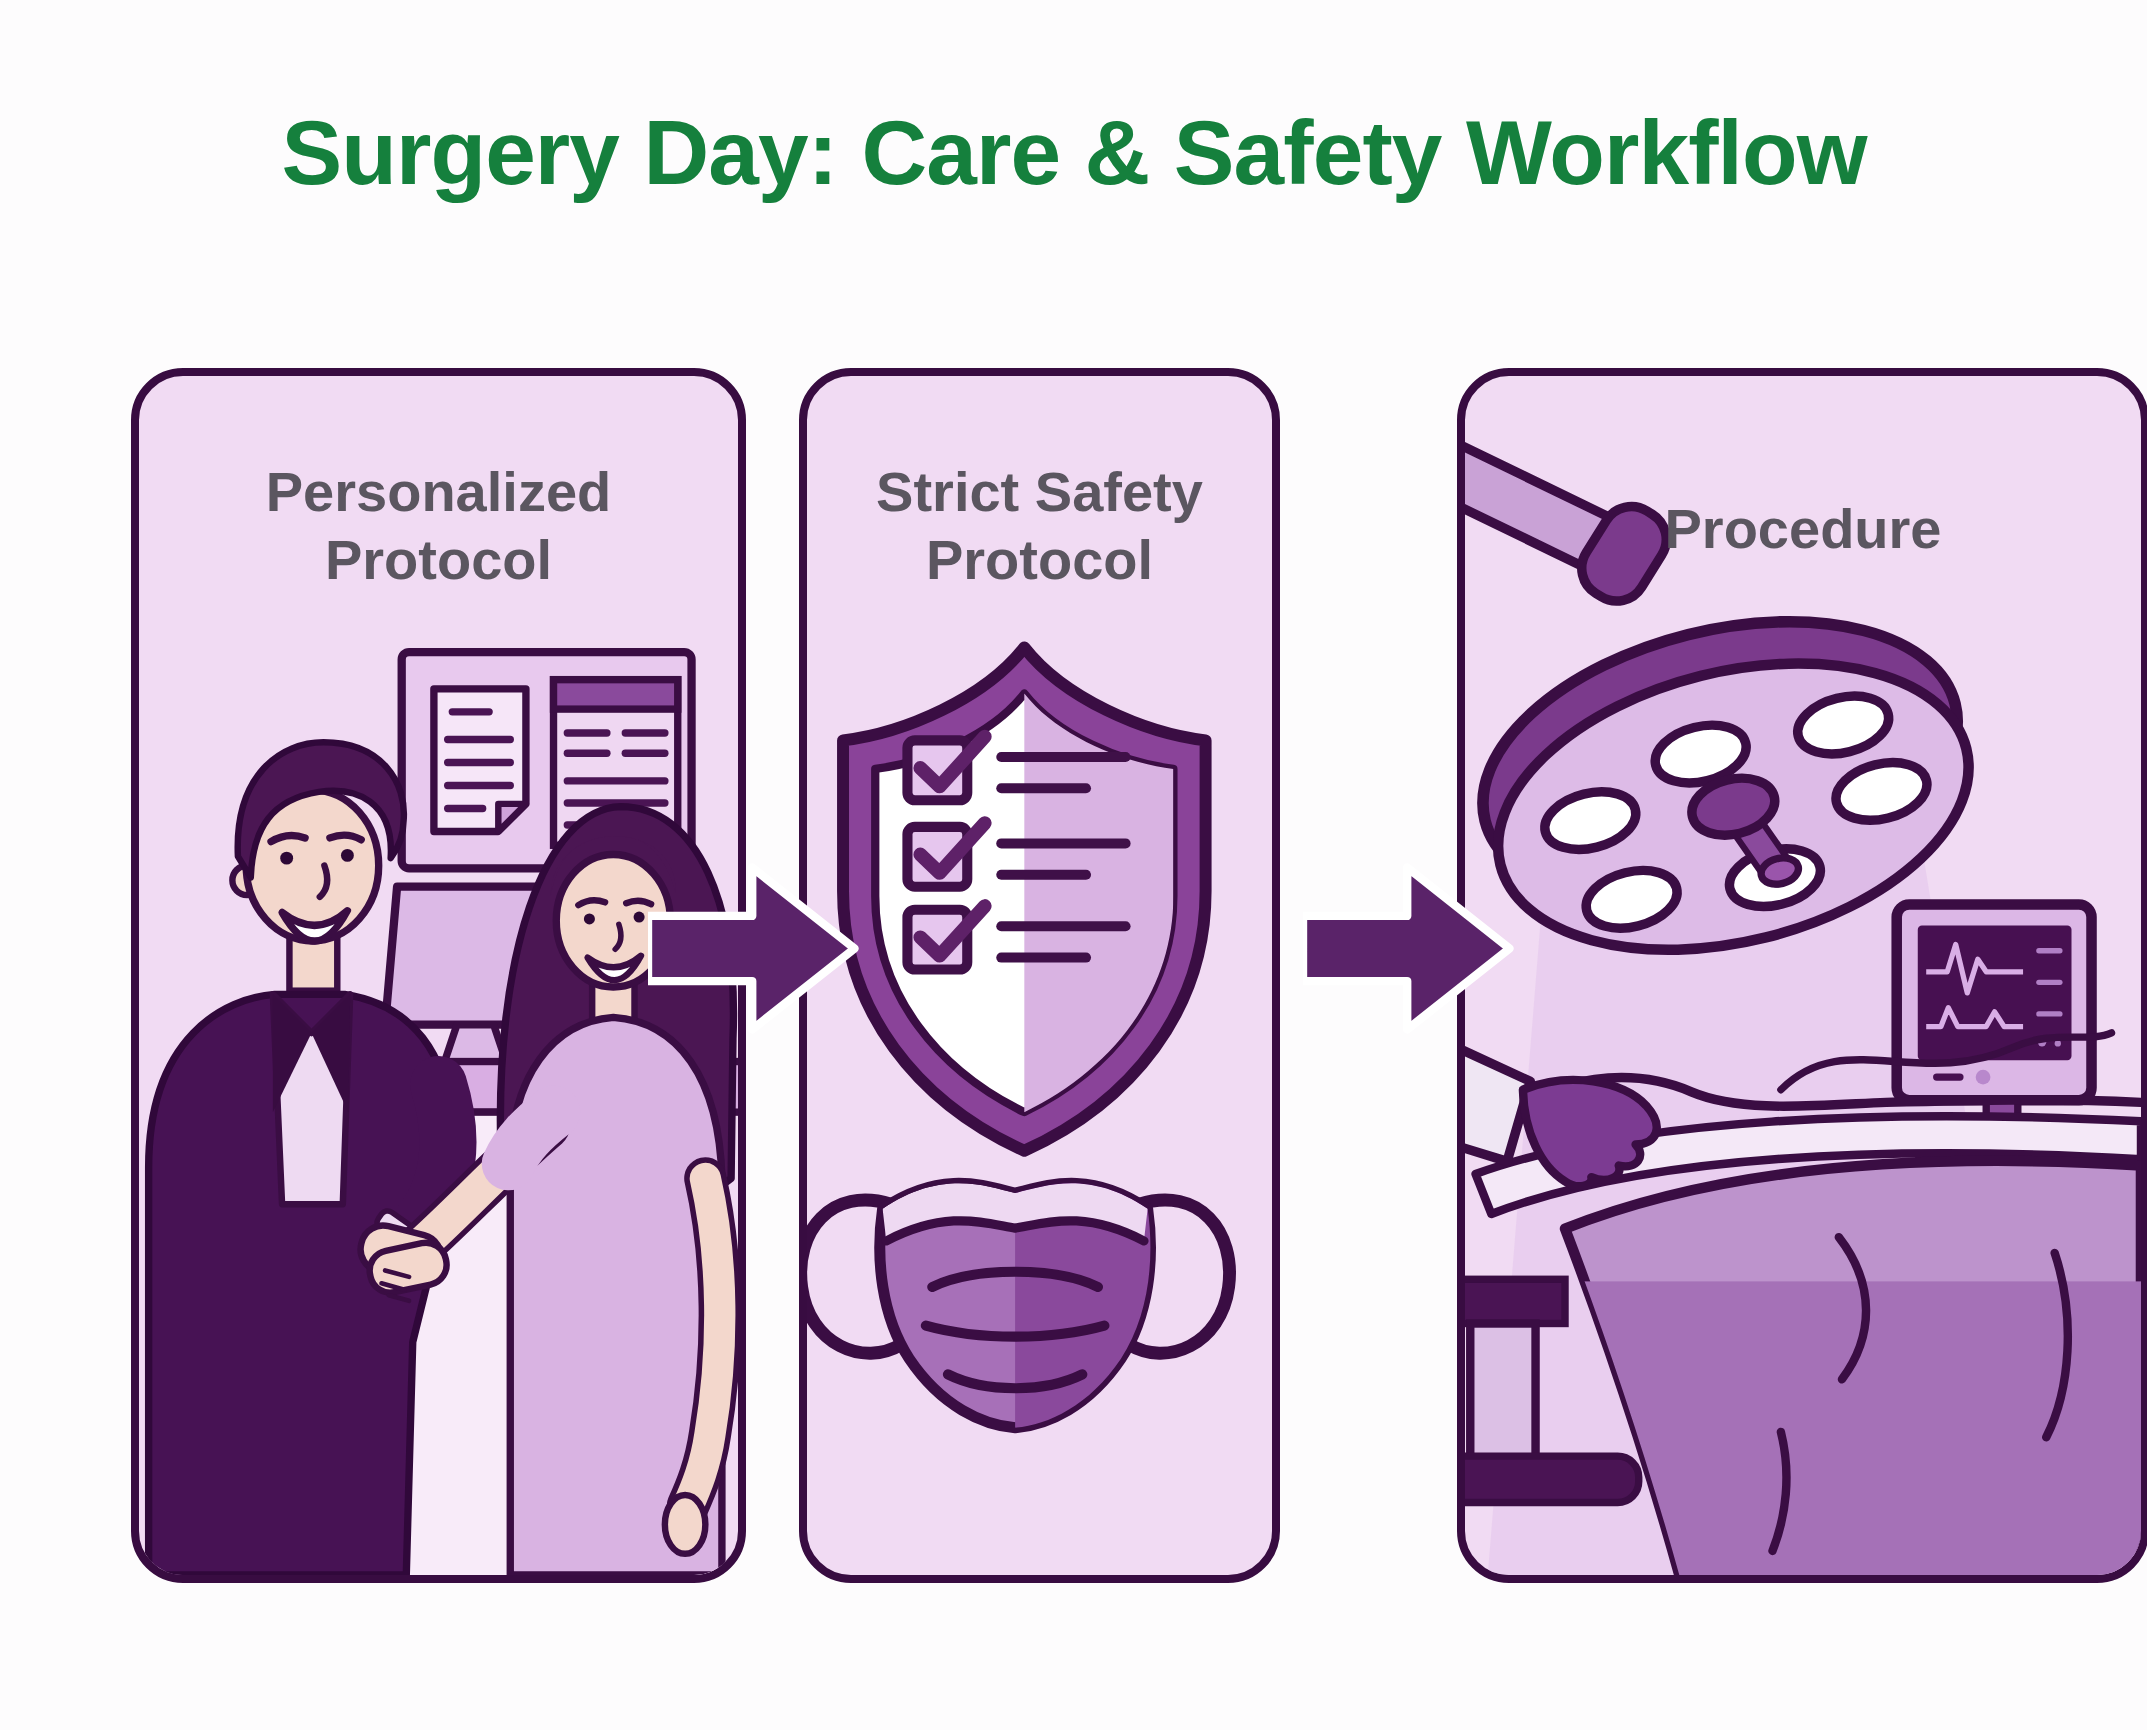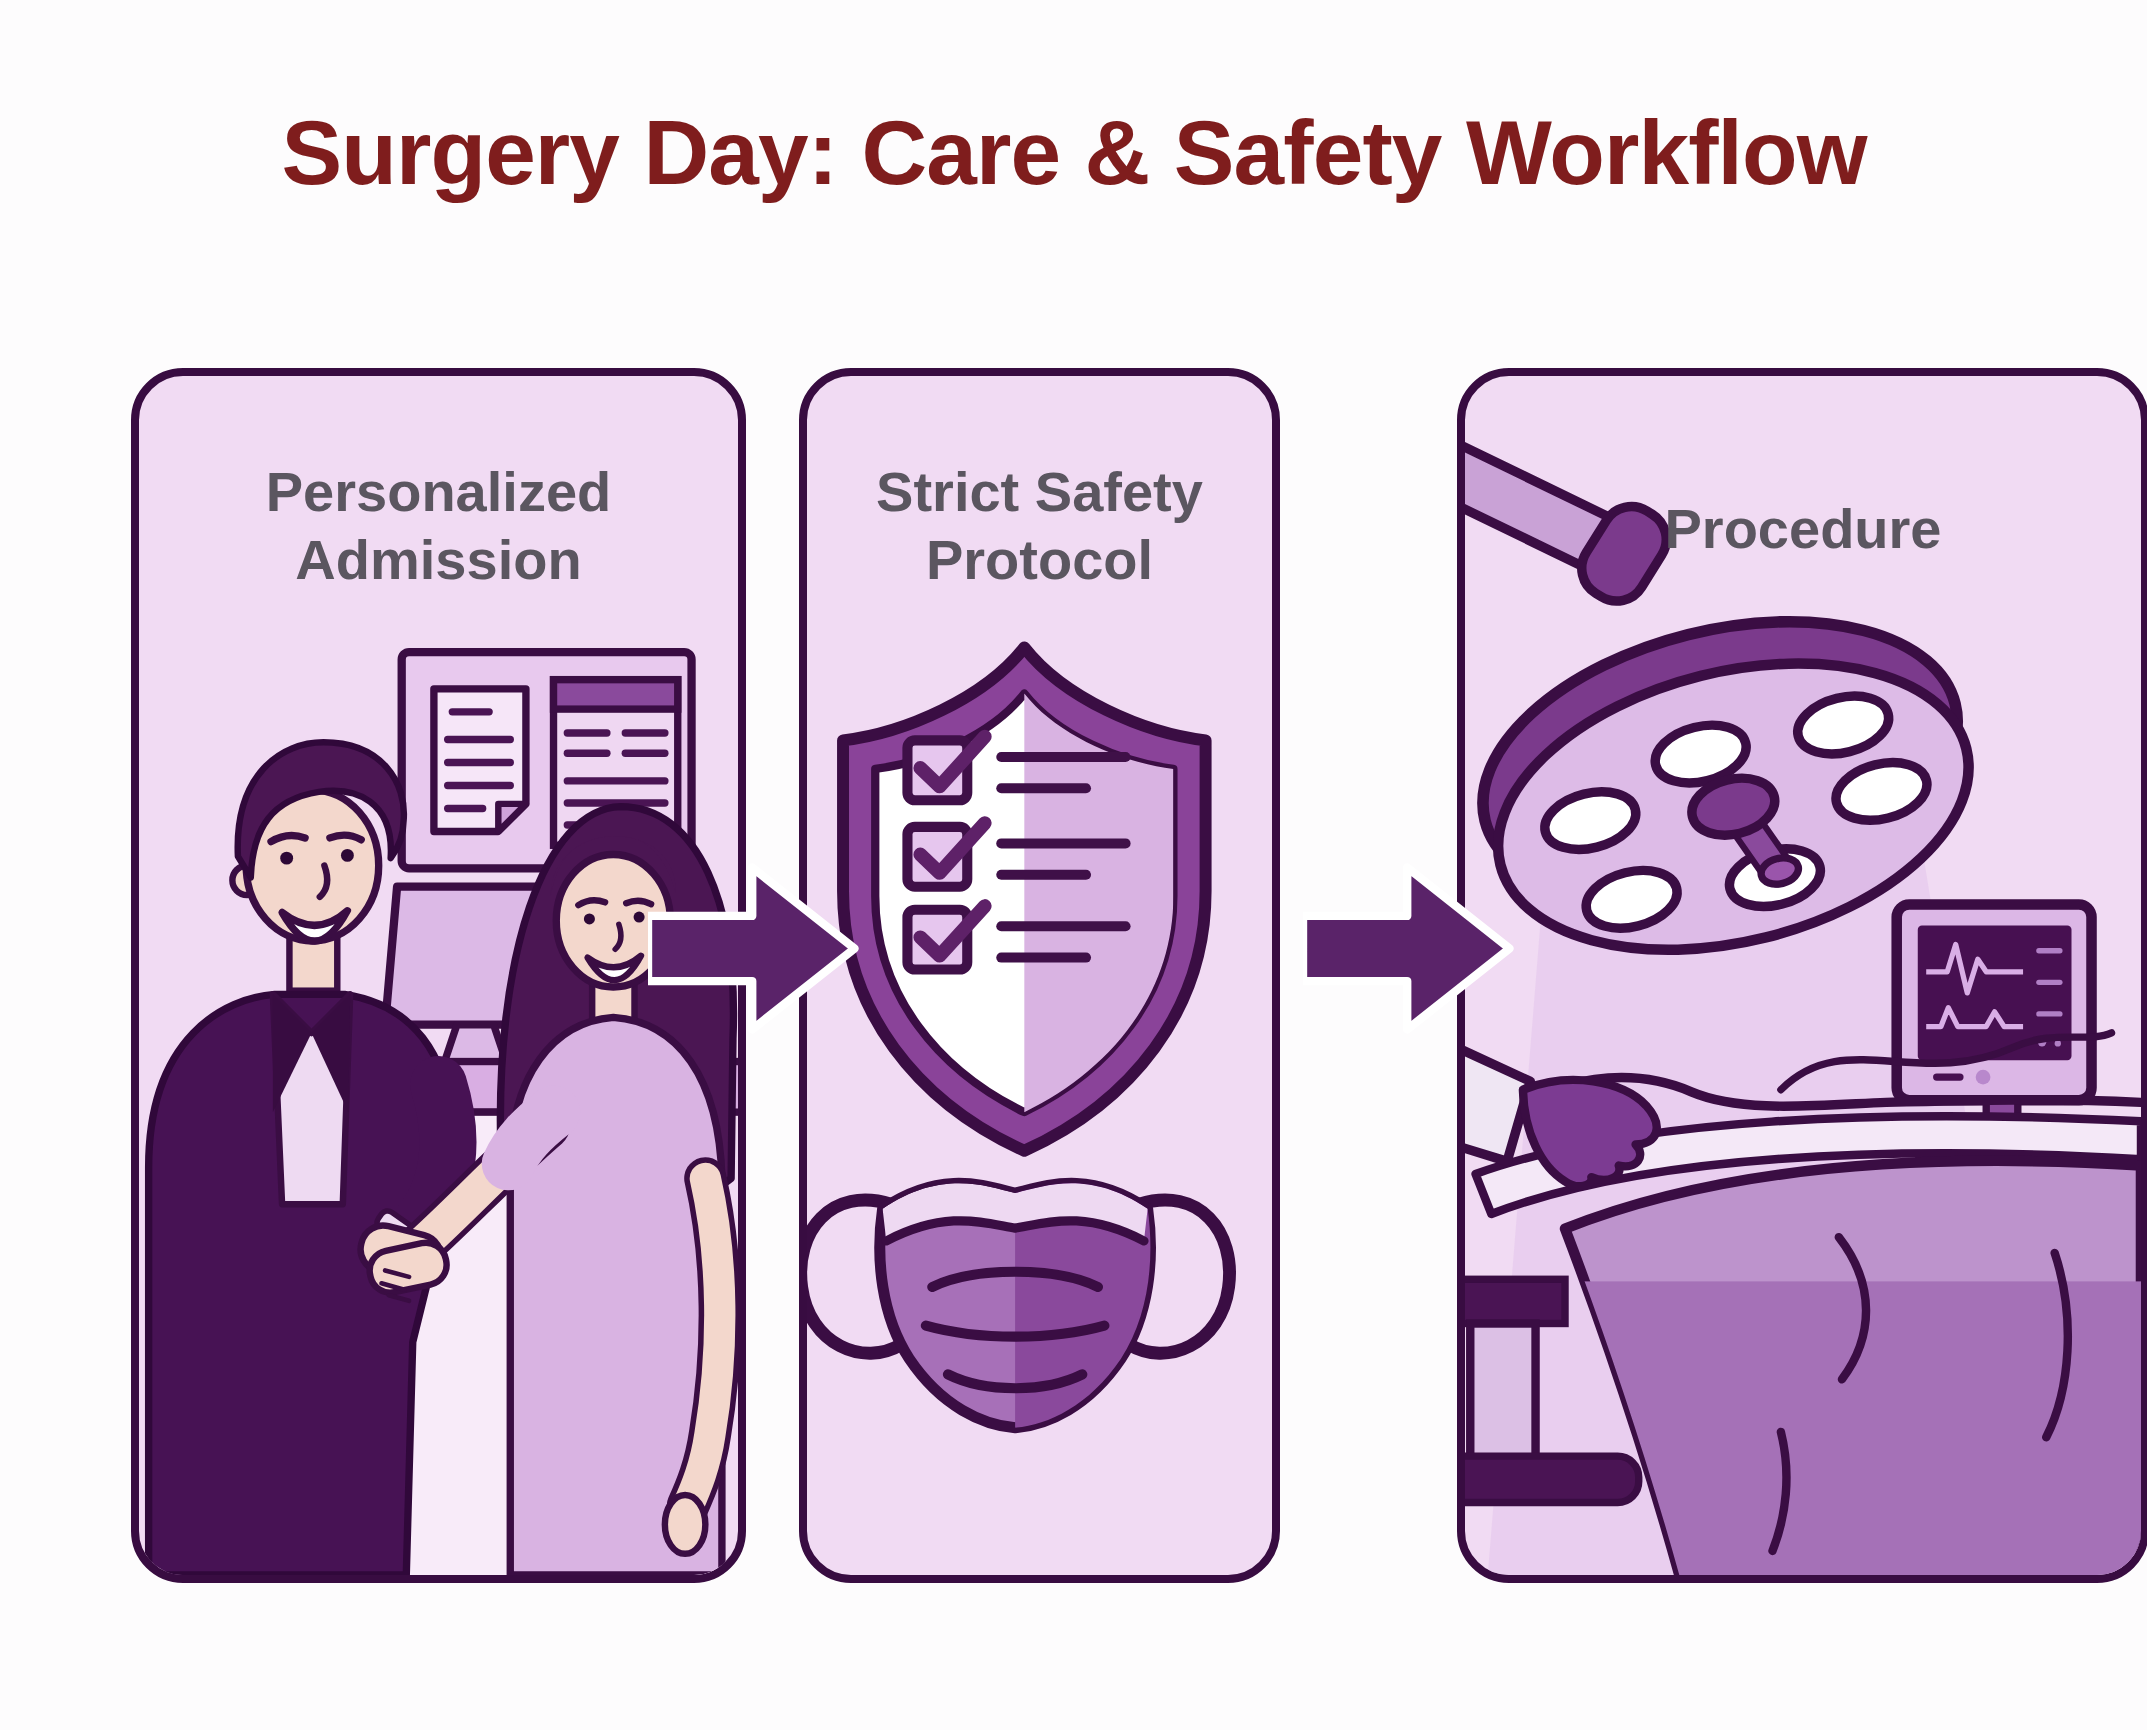--- a/index.html
+++ b/index.html
@@ -5,21 +5,21 @@
   html,body{margin:0;padding:0;}
   body{
     width:2148px;height:1730px;position:relative;
     background:#fdfcfd;
     font-family:"Liberation Sans", sans-serif;
     overflow:hidden;
   }
   .title{
     position:absolute;top:101px;left:0;width:100%;
     text-align:center;font-size:91px;font-weight:bold;
-    letter-spacing:-0.9px;color:#7f1d1d;margin:0;
+    letter-spacing:-0.9px;color:#15803d;margin:0;
   }
   .panel{
     position:absolute;top:368px;height:1215px;
     background:#f1dbf3;border:8.4px solid #380c41;border-radius:52px;
     overflow:hidden;box-sizing:border-box;
   }
   .panel-1{left:131px;width:615px;}
   .panel-2{left:799px;width:481px;}
   .panel-3{left:1457px;width:692px;}
   .panel h2{
@@ -33,21 +33,21 @@
   .arrow{position:absolute;top:860px;width:214px;height:177px;z-index:5;}
   .arrow-1{left:648px;}
   .arrow-2{left:1303px;}
 </style>
 </head>
 <body>
 
 <h1 class="title">Surgery Day: Care &amp; Safety Workflow</h1>
 
 <section class="panel panel-1">
-  <h2>Personalized Admission</h2>
+  <h2>Personalized Protocol</h2>
   <svg class="scene" viewBox="0 0 660 1303" preserveAspectRatio="xMidYMid slice">
 
     <g>
       <rect x="290" y="300" width="315" height="235" rx="8" fill="#e8c9ee" stroke="#3a0d43" stroke-width="9"></rect>
       <path d="M325,340 H425 V465 L395,495 H325 Z" fill="#f6e6f8" stroke="#3a0d43" stroke-width="8" stroke-linejoin="round"></path>
       <path d="M425,465 L395,495 V465 Z" fill="#cfa3da" stroke="#3a0d43" stroke-width="7" stroke-linejoin="round"></path>
       <g stroke="#4a1454" stroke-width="8" stroke-linecap="round">
         <line x1="345" y1="365" x2="385" y2="365"></line>
         <line x1="340" y1="395" x2="408" y2="395"></line>
         <line x1="340" y1="420" x2="408" y2="420"></line>

